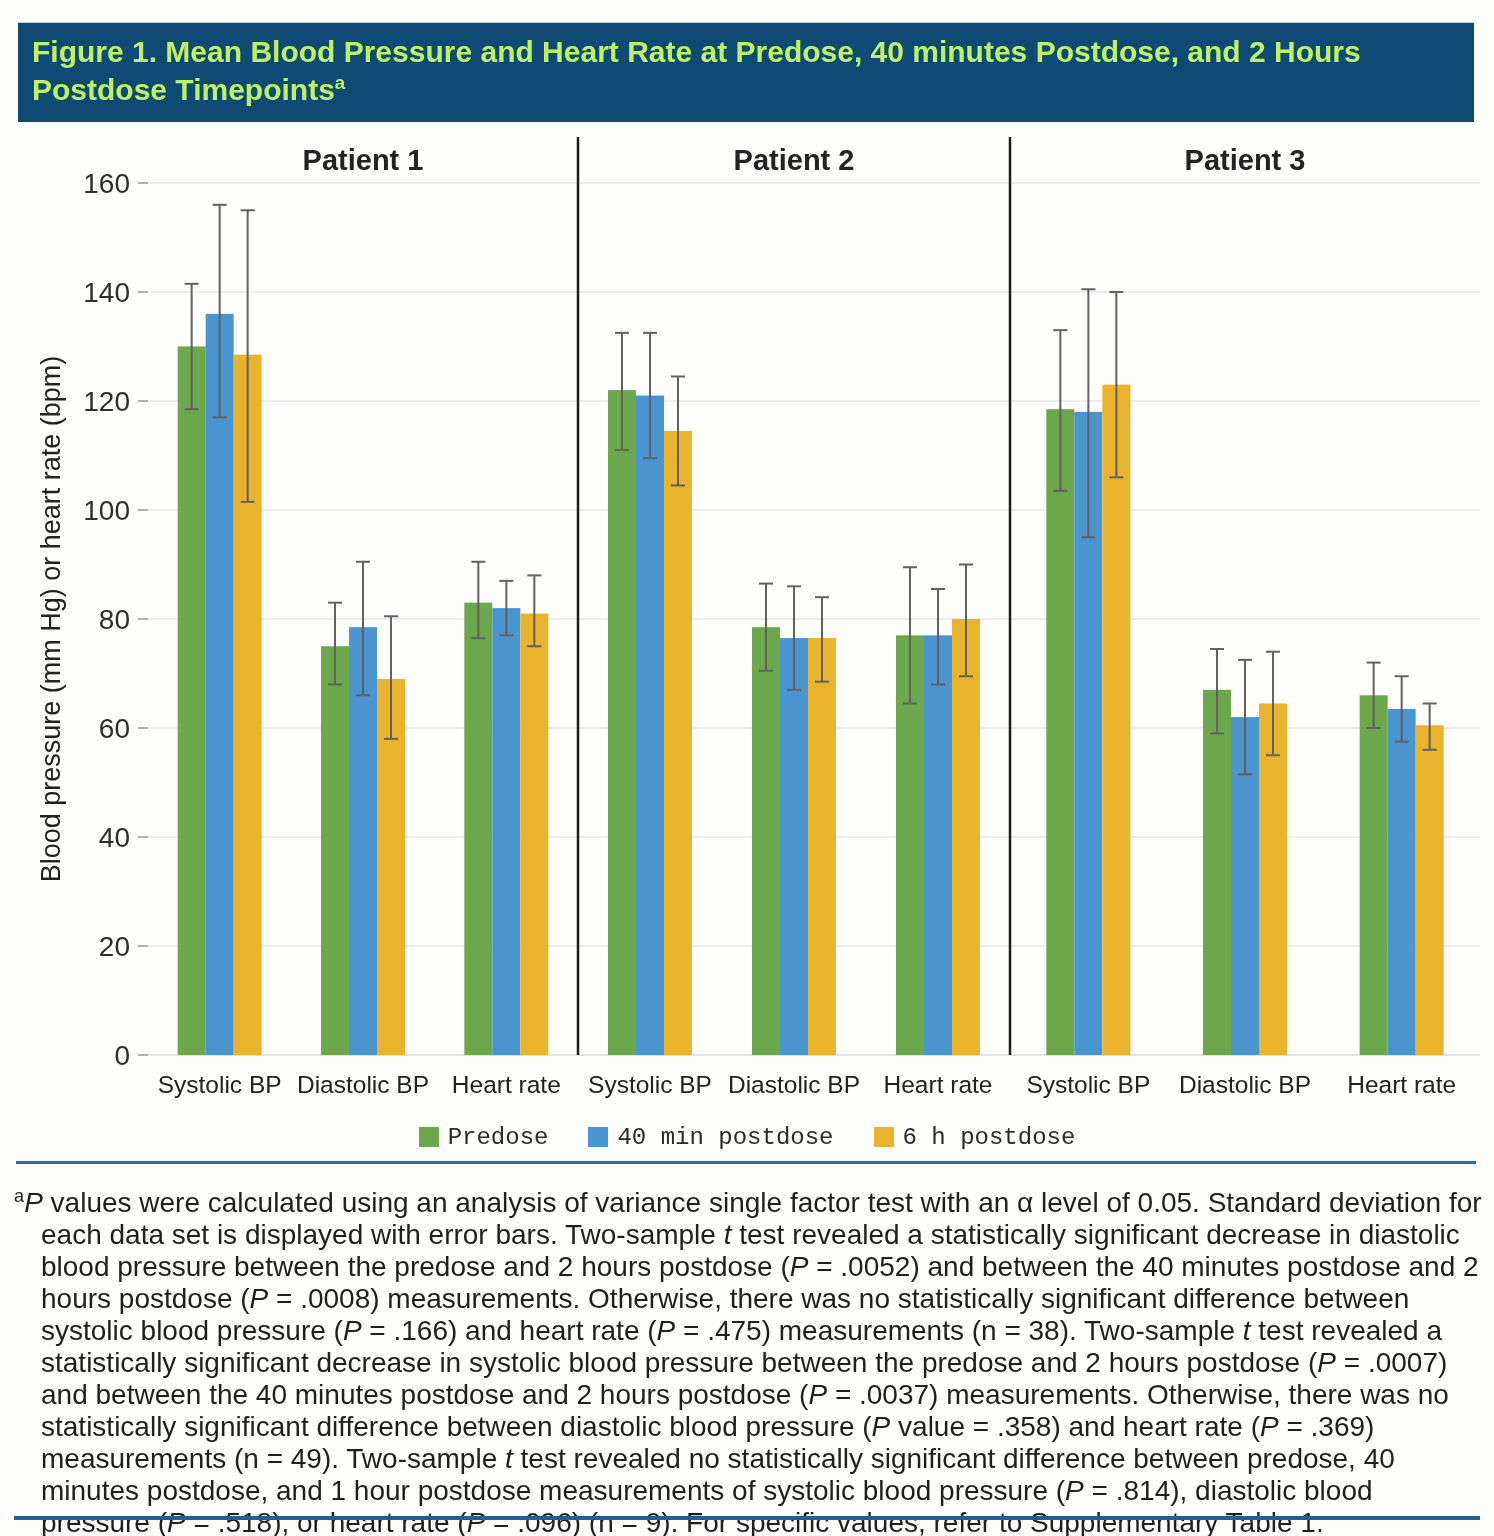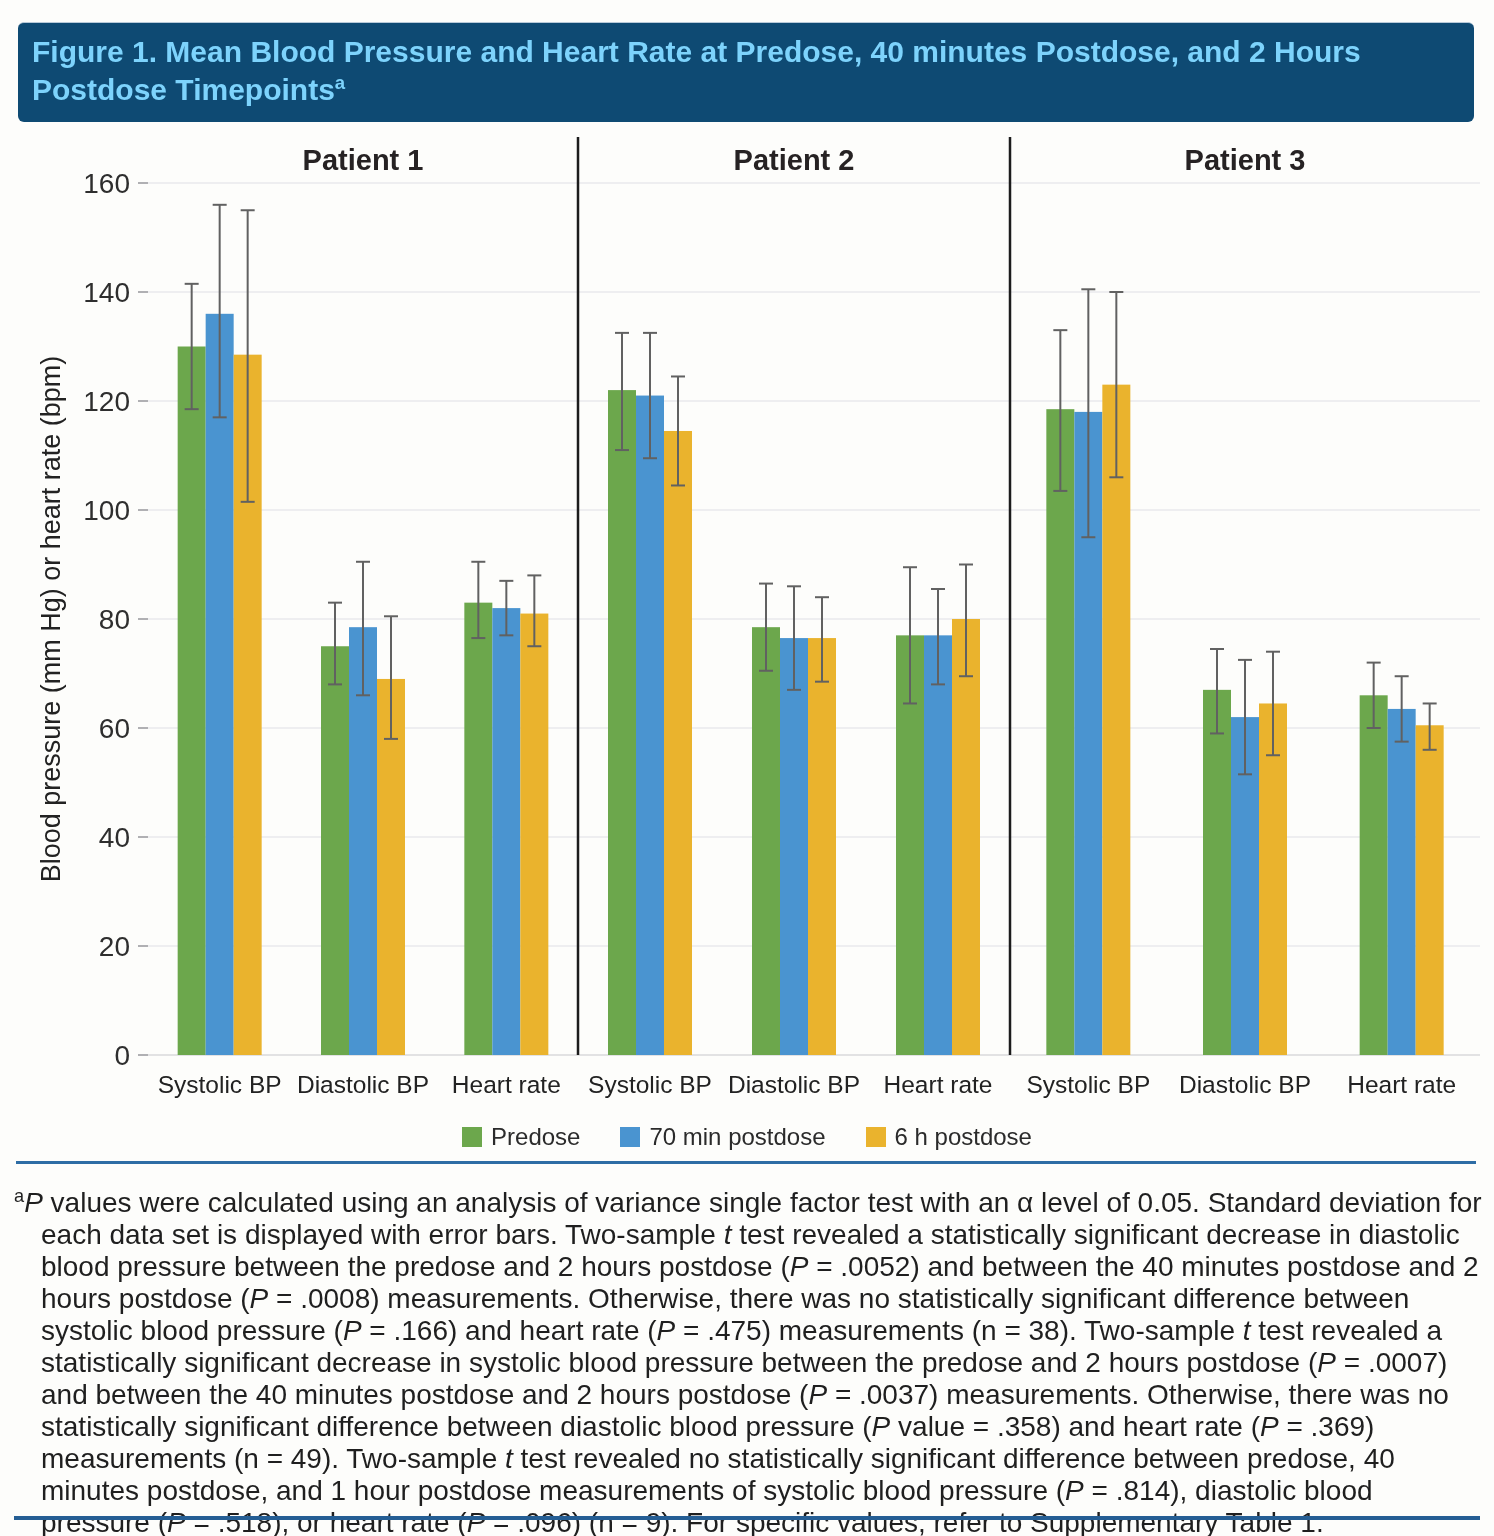--- a/index.html
+++ b/index.html
@@ -4,33 +4,32 @@
 <style>
   html,body { margin:0; padding:0; }
   body {
     width:1494px; height:1536px; position:relative;
     background:#fdfdfb;
     font-family:"Liberation Sans", sans-serif;
     overflow:hidden;
   }
   .title-bar {
     position:absolute; left:18px; top:22px; width:1456px; box-sizing:border-box;
-    color:#7dd3fc; font-size:30px; font-weight:bold; line-height:1.28;
+    color:#bef264; font-size:30px; font-weight:bold; line-height:1.28;
     padding:10px 18px 12px 14px;
     border-top:1px solid #b9cad9;
-    border-radius:6px;
   }
   .title-bar sup { font-size:0.62em; }
   #chart { position:absolute; left:0; top:0; }
   .legend {
     position:absolute; left:0; top:1120px; width:1494px; height:34px;
     display:flex; justify-content:center; align-items:center; gap:40px;
     font-size:24px; color:#2b2b2b;
   }
-  .legend-item { display:flex; align-items:center; gap:9px; }
+  .legend-item { display:flex; align-items:center; gap:9px;font-family:Liberation Mono, monospace; }
   .swatch { width:20px; height:20px; display:inline-block; }
   .rule { position:absolute; }
   .rule-top { left:16px; top:1161px; width:1460px; height:3px; }
   .rule-bottom { left:14px; top:1516px; width:1466px; height:4px; }
   .footnote {
     position:absolute; left:14px; top:1180px; width:1468px; box-sizing:border-box;
     font-size:28px; line-height:32px; color:#1f1f1f;
     padding-left:27px; text-indent:-27px;
   }
   .footnote sup { font-size:0.65em; }
@@ -198,21 +197,21 @@
     <span>Figure 1. Mean Blood Pressure and Heart Rate at Predose, 40 minutes Postdose, and 2 Hours Postdose Timepoints</span><sup>a</sup>
   </div>
 
   <div class="legend">
     <div class="legend-item">
       <span class="swatch" id="sw0" style="background: rgb(108, 167, 76);"></span>
       <span>Predose</span>
     </div>
     <div class="legend-item">
       <span class="swatch" id="sw1" style="background: rgb(74, 148, 208);"></span>
-      <span>70 min postdose</span>
+      <span>40 min postdose</span>
     </div>
     <div class="legend-item">
       <span class="swatch" id="sw2" style="background: rgb(234, 179, 45);"></span>
       <span>6 h postdose</span>
     </div>
   </div>
 
   <div class="rule rule-top" style="background: rgb(46, 109, 165);"></div>
 
   <div class="footnote" id="footnote"><sup>a</sup><i>P</i><span> values were calculated using an analysis of variance single factor test with an α level of 0.05. Standard deviation for each data set is displayed with error bars. Two-sample </span><i>t</i><span> test revealed a statistically significant decrease in diastolic blood pressure between the predose and 2 hours postdose (</span><i>P</i><span> = .0052) and between the 40 minutes postdose and 2 hours postdose (</span><i>P</i><span> = .0008) measurements. Otherwise, there was no statistically significant difference between systolic blood pressure (</span><i>P</i><span> = .166) and heart rate (</span><i>P</i><span> = .475) measurements (n = 38). Two-sample </span><i>t</i><span> test revealed a statistically significant decrease in systolic blood pressure between the predose and 2 hours postdose (</span><i>P</i><span> = .0007) and between the 40 minutes postdose and 2 hours postdose (</span><i>P</i><span> = .0037) measurements. Otherwise, there was no statistically significant difference between diastolic blood pressure (</span><i>P</i><span> value = .358) and heart rate (</span><i>P</i><span> = .369) measurements (n = 49). Two-sample </span><i>t</i><span> test revealed no statistically significant difference between predose, 40 minutes postdose, and 1 hour postdose measurements of systolic blood pressure (</span><i>P</i><span> = .814), diastolic blood pressure (</span><i>P</i><span> = .518), or heart rate (</span><i>P</i><span> = .096) (n = 9). For specific values, refer to Supplementary Table 1.</span></div>

